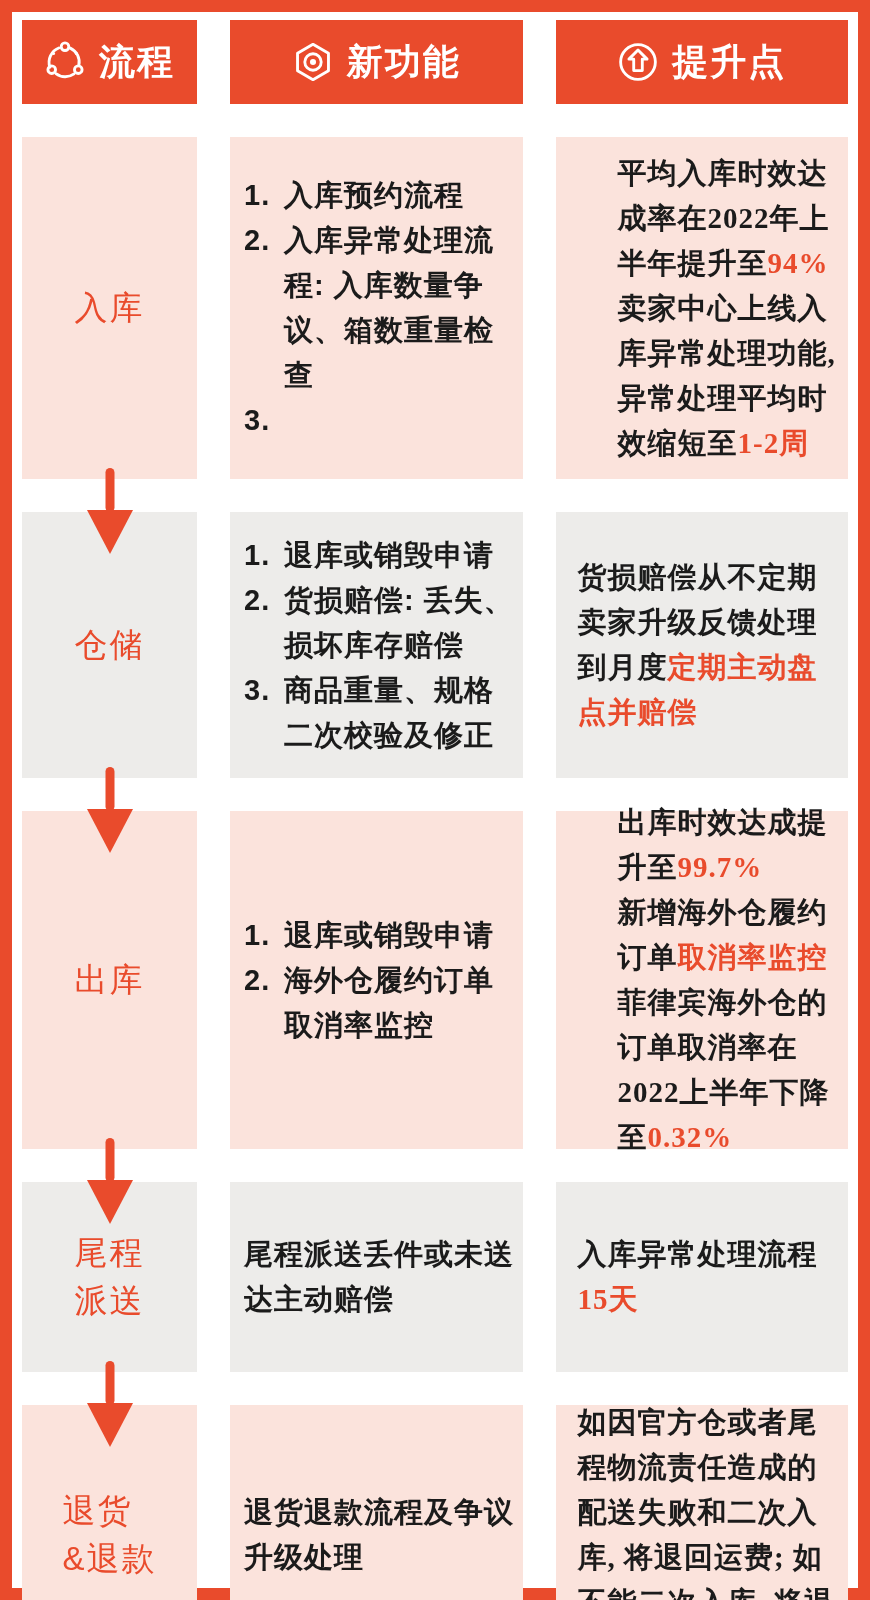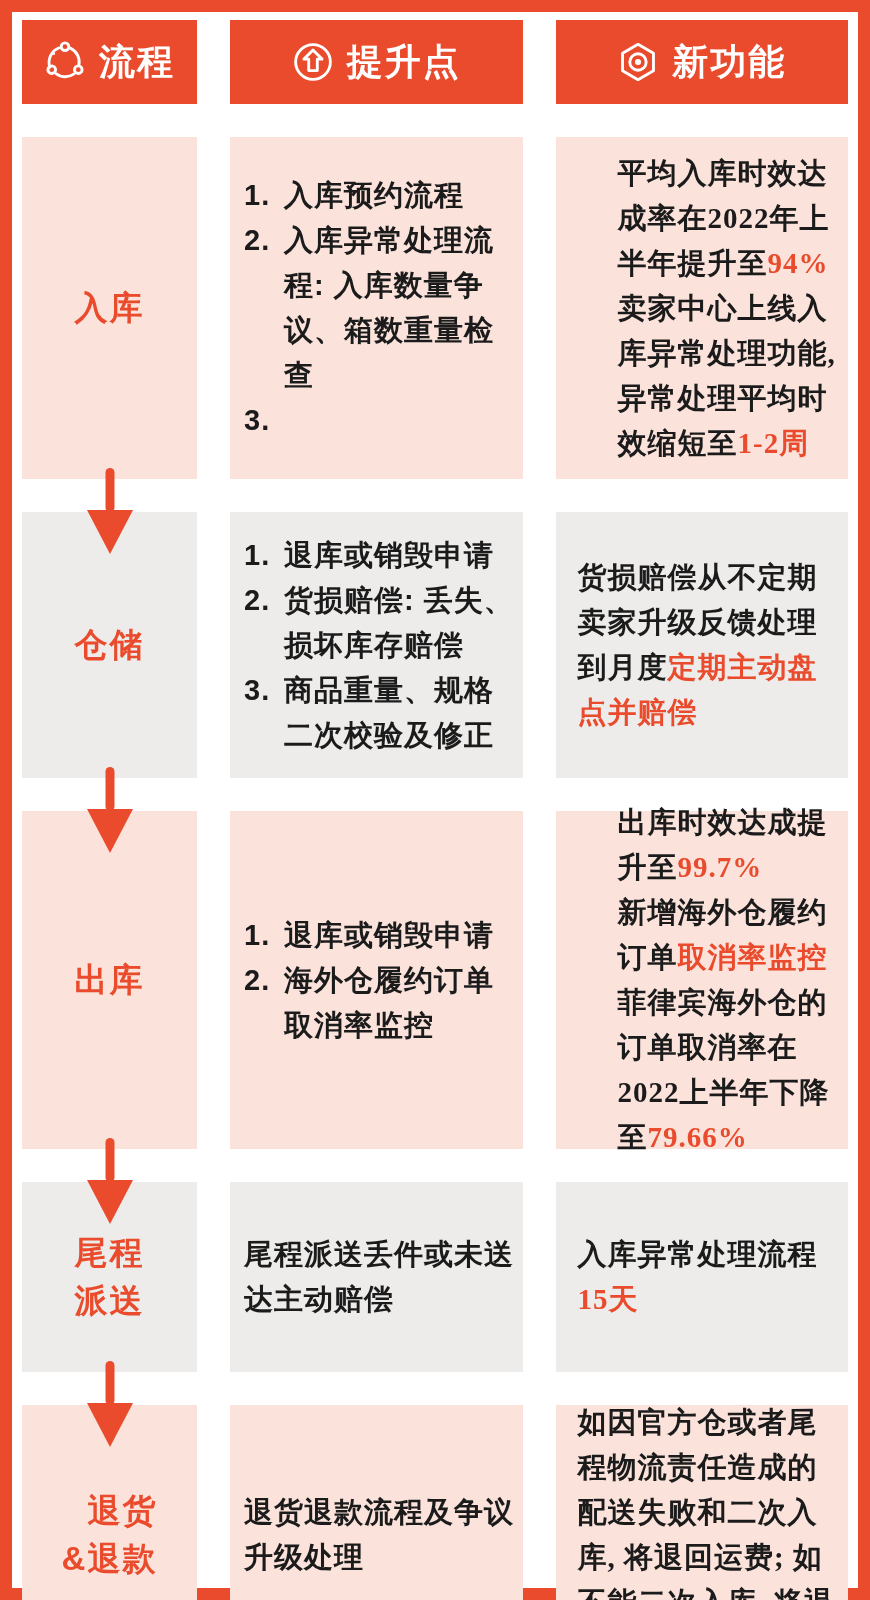--- a/index.html
+++ b/index.html
@@ -35,22 +35,22 @@
     color:#fff;
     display:flex;align-items:center;justify-content:center;
     gap:13px;
     font-size:36px;font-weight:700;letter-spacing:2px;
   }
   .hcell svg{display:block;}
   
   .stage{
     position:relative;
     display:flex;align-items:center;justify-content:center;
-    text-align:right;
-    font-size:33px;font-weight:700;letter-spacing:2px;
+    text-align:left;
+    font-size:33px;font-weight:400;letter-spacing:2px;
     color:var(--accent);
     white-space:pre-line;
     line-height:1.45;
   }
   .arrow{
     position:absolute;
     top:-46px;left:50%;
     width:50px;height:90px;
     transform:translateX(-50%);
     color:var(--accent);
@@ -93,35 +93,35 @@
         <circle cx="8.1" cy="30" r="4"></circle>
         <circle cx="35.9" cy="30" r="4"></circle>
         <circle cx="34" cy="13" r="1.6" fill="#fff" stroke="none"></circle>
         <circle cx="10" cy="13" r="1.6" fill="#fff" stroke="none"></circle>
       </svg>
       <span>流程</span>
     </div>
 
     <div class="hcell">
       <svg width="42" height="42" viewBox="0 0 44 44" fill="none" stroke="#fff" stroke-width="3" stroke-linejoin="round">
-        <circle cx="22" cy="22" r="18.2"></circle>
-        <path d="M22 9.5 L31.5 19 L26.5 19 L26.5 31 L17.5 31 L17.5 19 L12.5 19 Z"></path>
-      </svg>
-      <span>提升点</span>
-    </div>
-
-    <div class="hcell">
-      <svg width="42" height="42" viewBox="0 0 44 44" fill="none" stroke="#fff" stroke-width="3" stroke-linejoin="round">
         <polygon points="22,3.5 38.2,12.8 38.2,31.2 22,40.5 5.8,31.2 5.8,12.8"></polygon>
         <circle cx="22" cy="22" r="8.6"></circle>
         <circle cx="22" cy="22" r="3.2" fill="#fff" stroke="none"></circle>
       </svg>
       <span>新功能</span>
     </div>
 
+    <div class="hcell">
+      <svg width="42" height="42" viewBox="0 0 44 44" fill="none" stroke="#fff" stroke-width="3" stroke-linejoin="round">
+        <circle cx="22" cy="22" r="18.2"></circle>
+        <path d="M22 9.5 L31.5 19 L26.5 19 L26.5 31 L17.5 31 L17.5 19 L12.5 19 Z"></path>
+      </svg>
+      <span>提升点</span>
+    </div>
+
     <div class="stage pink">
       <span>入库</span>
     </div>
     <div class="cell feat pink">
         <div class="item numbered">
           <span class="marker num">1.</span>
           <span class="itext"><span>入库预约流程</span></span>
         </div>
         <div class="item numbered">
           <span class="marker num">2.</span>
@@ -190,21 +190,21 @@
         <div class="item bullets">
           <span class="marker"><span class="bullet-dot"></span></span>
           <span class="itext"><span>出库时效达成提升至</span><span class="hl">99.7%</span></span>
         </div>
         <div class="item bullets">
           <span class="marker"><span class="bullet-dot"></span></span>
           <span class="itext"><span>新增海外仓履约订单</span><span class="hl">取消率监控</span></span>
         </div>
         <div class="item bullets">
           <span class="marker"><span class="bullet-dot"></span></span>
-          <span class="itext"><span>菲律宾海外仓的订单取消率在2022上半年下降至</span><span class="hl">79.66%</span></span>
+          <span class="itext"><span>菲律宾海外仓的订单取消率在2022上半年下降至</span><span class="hl">0.32%</span></span>
         </div>
       </div>
 
     <div class="stage gray">
       <svg class="arrow" viewBox="0 0 50 90">
         <rect x="20.5" y="2" width="9" height="44" rx="4.5" fill="currentColor"></rect>
         <polygon points="2,44 48,44 25,88" fill="currentColor"></polygon>
       </svg>
       <span>尾程
 派送</span>

